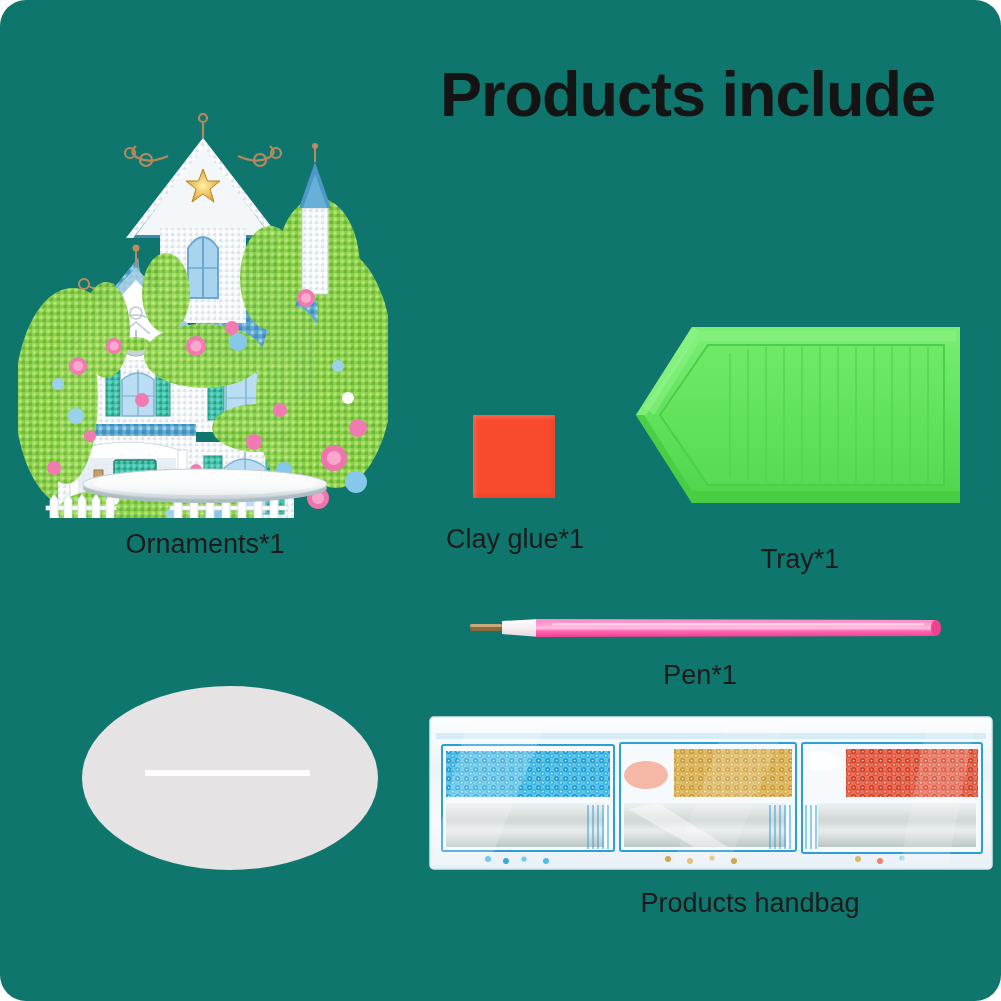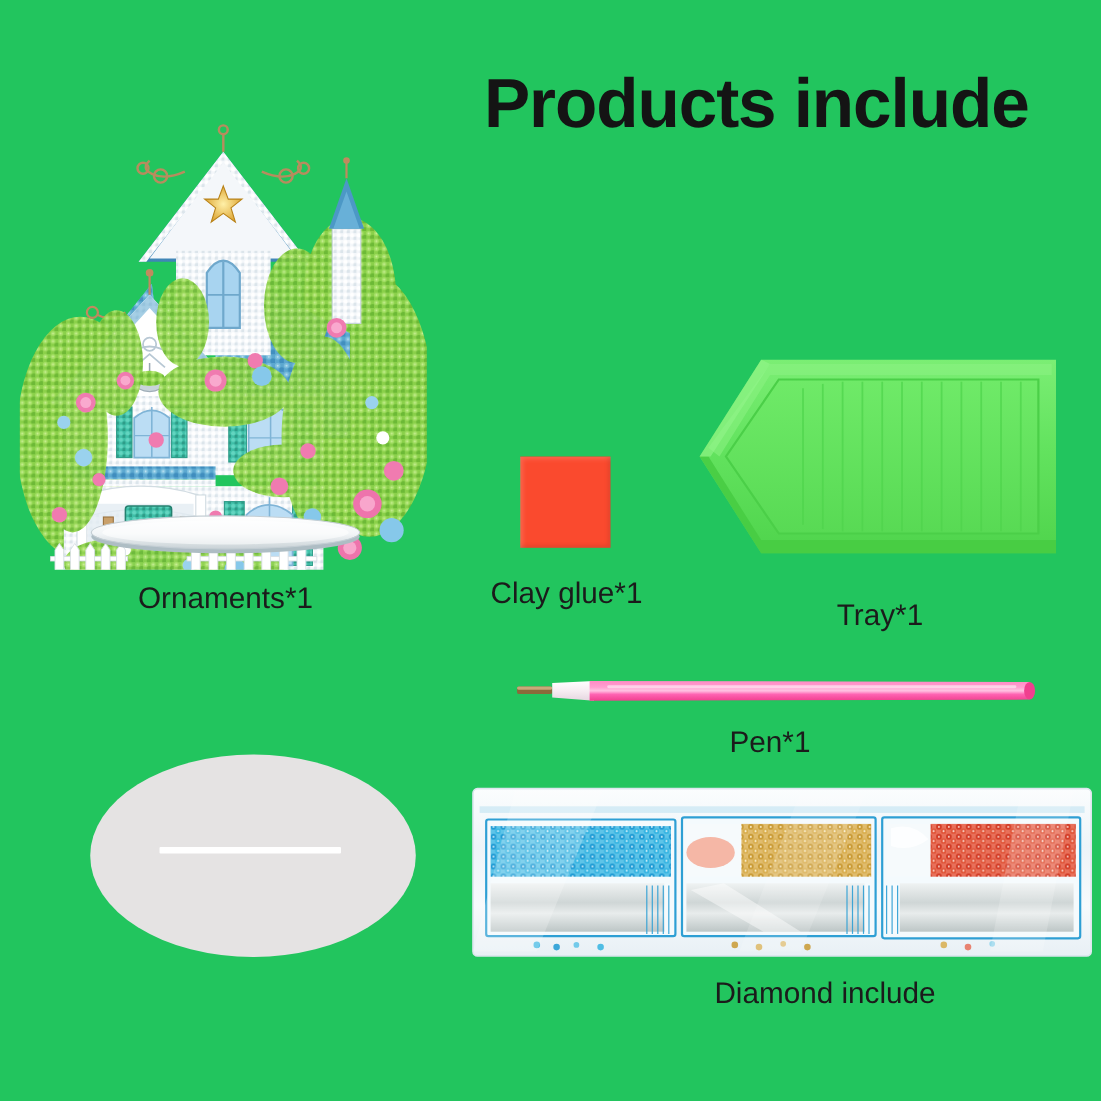--- a/index.html
+++ b/index.html
@@ -12,21 +12,22 @@
     height: 1001px;
     position: relative;
     overflow: hidden;
     font-family: "Liberation Sans", sans-serif;
     background: #ffffff;
   }
 
   .stage {
     position: absolute;
     inset: 0;
-    background: #22c55e;
+    background: #0f766e;
+    border-radius: 26px;
   }
 
   
   #title {
     position: absolute;
     left: 440px;
     top: 63px;
     width: 550px;
     font-size: 63px;
     font-weight: bold;
@@ -550,15 +551,15 @@
         <circle cx="474" cy="145" r="2.6" fill="#8FD4EC"></circle>
       </g>
 
       <rect x="8" y="20" width="550" height="6" fill="#BFE2F2" opacity="0.6"></rect>
 
       <path d="M40 6 L120 6 L60 152 L2 152 Z" fill="#FFFFFF" opacity="0.22"></path>
       <path d="M300 6 L360 6 L300 152 L244 152 Z" fill="#FFFFFF" opacity="0.15"></path>
       <path d="M500 6 L548 6 L520 152 L472 152 Z" fill="#FFFFFF" opacity="0.18"></path>
     </svg>
   </div>
-  <div class="caption" id="bag-caption">Diamond include</div>
+  <div class="caption" id="bag-caption">Products handbag</div>
 
 </div>
 
 </body></html>

